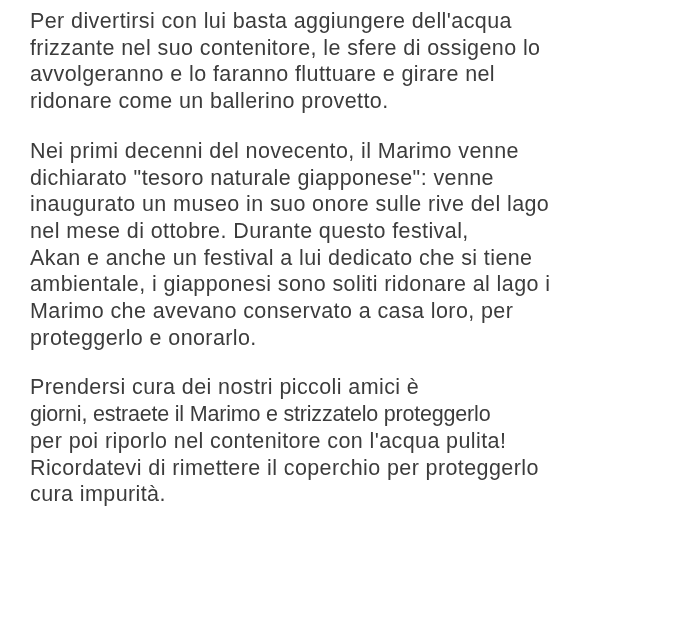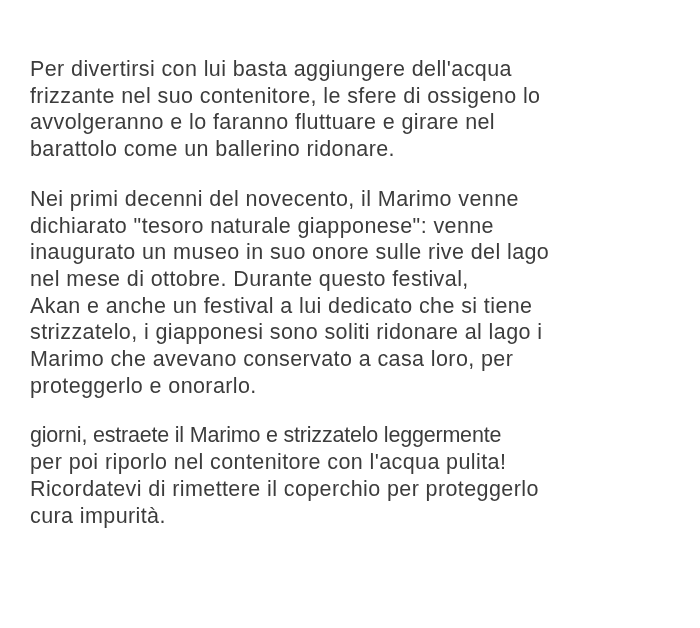--- a/index.html
+++ b/index.html
@@ -9,21 +9,20 @@
   }
   body {
     width: 700px;
     height: 628px;
     overflow: hidden;
     font-family: "Liberation Sans", "DejaVu Sans", sans-serif;
     color: #3c3c3c;
   }
   .doc {
     padding: 8px 6px 0 30px;
-    margin-top: 48px;
   }
   .doc p {
     margin: 0 0 23px 0;
     font-size: 21.5px;
     line-height: 26.7px;
     letter-spacing: 0.4px;
     font-weight: 400;
   }
   .ln {
     display: block;
@@ -36,34 +35,35 @@
 </style>
 </head>
 <body>
 
 <main class="doc">
 
   <p>
     <span class="ln">Per divertirsi con lui basta aggiungere dell'acqua</span>
     <span class="ln">frizzante nel suo contenitore, le sfere di ossigeno lo</span>
     <span class="ln">avvolgeranno e lo faranno fluttuare e girare nel</span>
-    <span class="ln">barattolo come un ballerino ridonare.</span>
+    <span class="ln">ridonare come un ballerino provetto.</span>
   </p>
 
   <p>
     <span class="ln">Nei primi decenni del novecento, il Marimo venne</span>
     <span class="ln">dichiarato "tesoro naturale giapponese": venne</span>
     <span class="ln">inaugurato un museo in suo onore sulle rive del lago</span>
     <span class="ln">nel mese di ottobre. Durante questo festival,</span>
     <span class="ln">Akan e anche un festival a lui dedicato che si tiene</span>
-    <span class="ln">strizzatelo, i giapponesi sono soliti ridonare al lago i</span>
+    <span class="ln">ambientale, i giapponesi sono soliti ridonare al lago i</span>
     <span class="ln">Marimo che avevano conservato a casa loro, per</span>
     <span class="ln">proteggerlo e onorarlo.</span>
   </p>
 
   <p>
-    <span class="ln alt">giorni, estraete il Marimo e strizzatelo leggermente</span>
+    <span class="ln">Prendersi cura dei nostri piccoli amici è</span>
+    <span class="ln alt">giorni, estraete il Marimo e strizzatelo proteggerlo</span>
     <span class="ln">per poi riporlo nel contenitore con l'acqua pulita!</span>
     <span class="ln">Ricordatevi di rimettere il coperchio per proteggerlo</span>
     <span class="ln">cura impurità.</span>
   </p>
 
 </main>
 
 </body></html>

